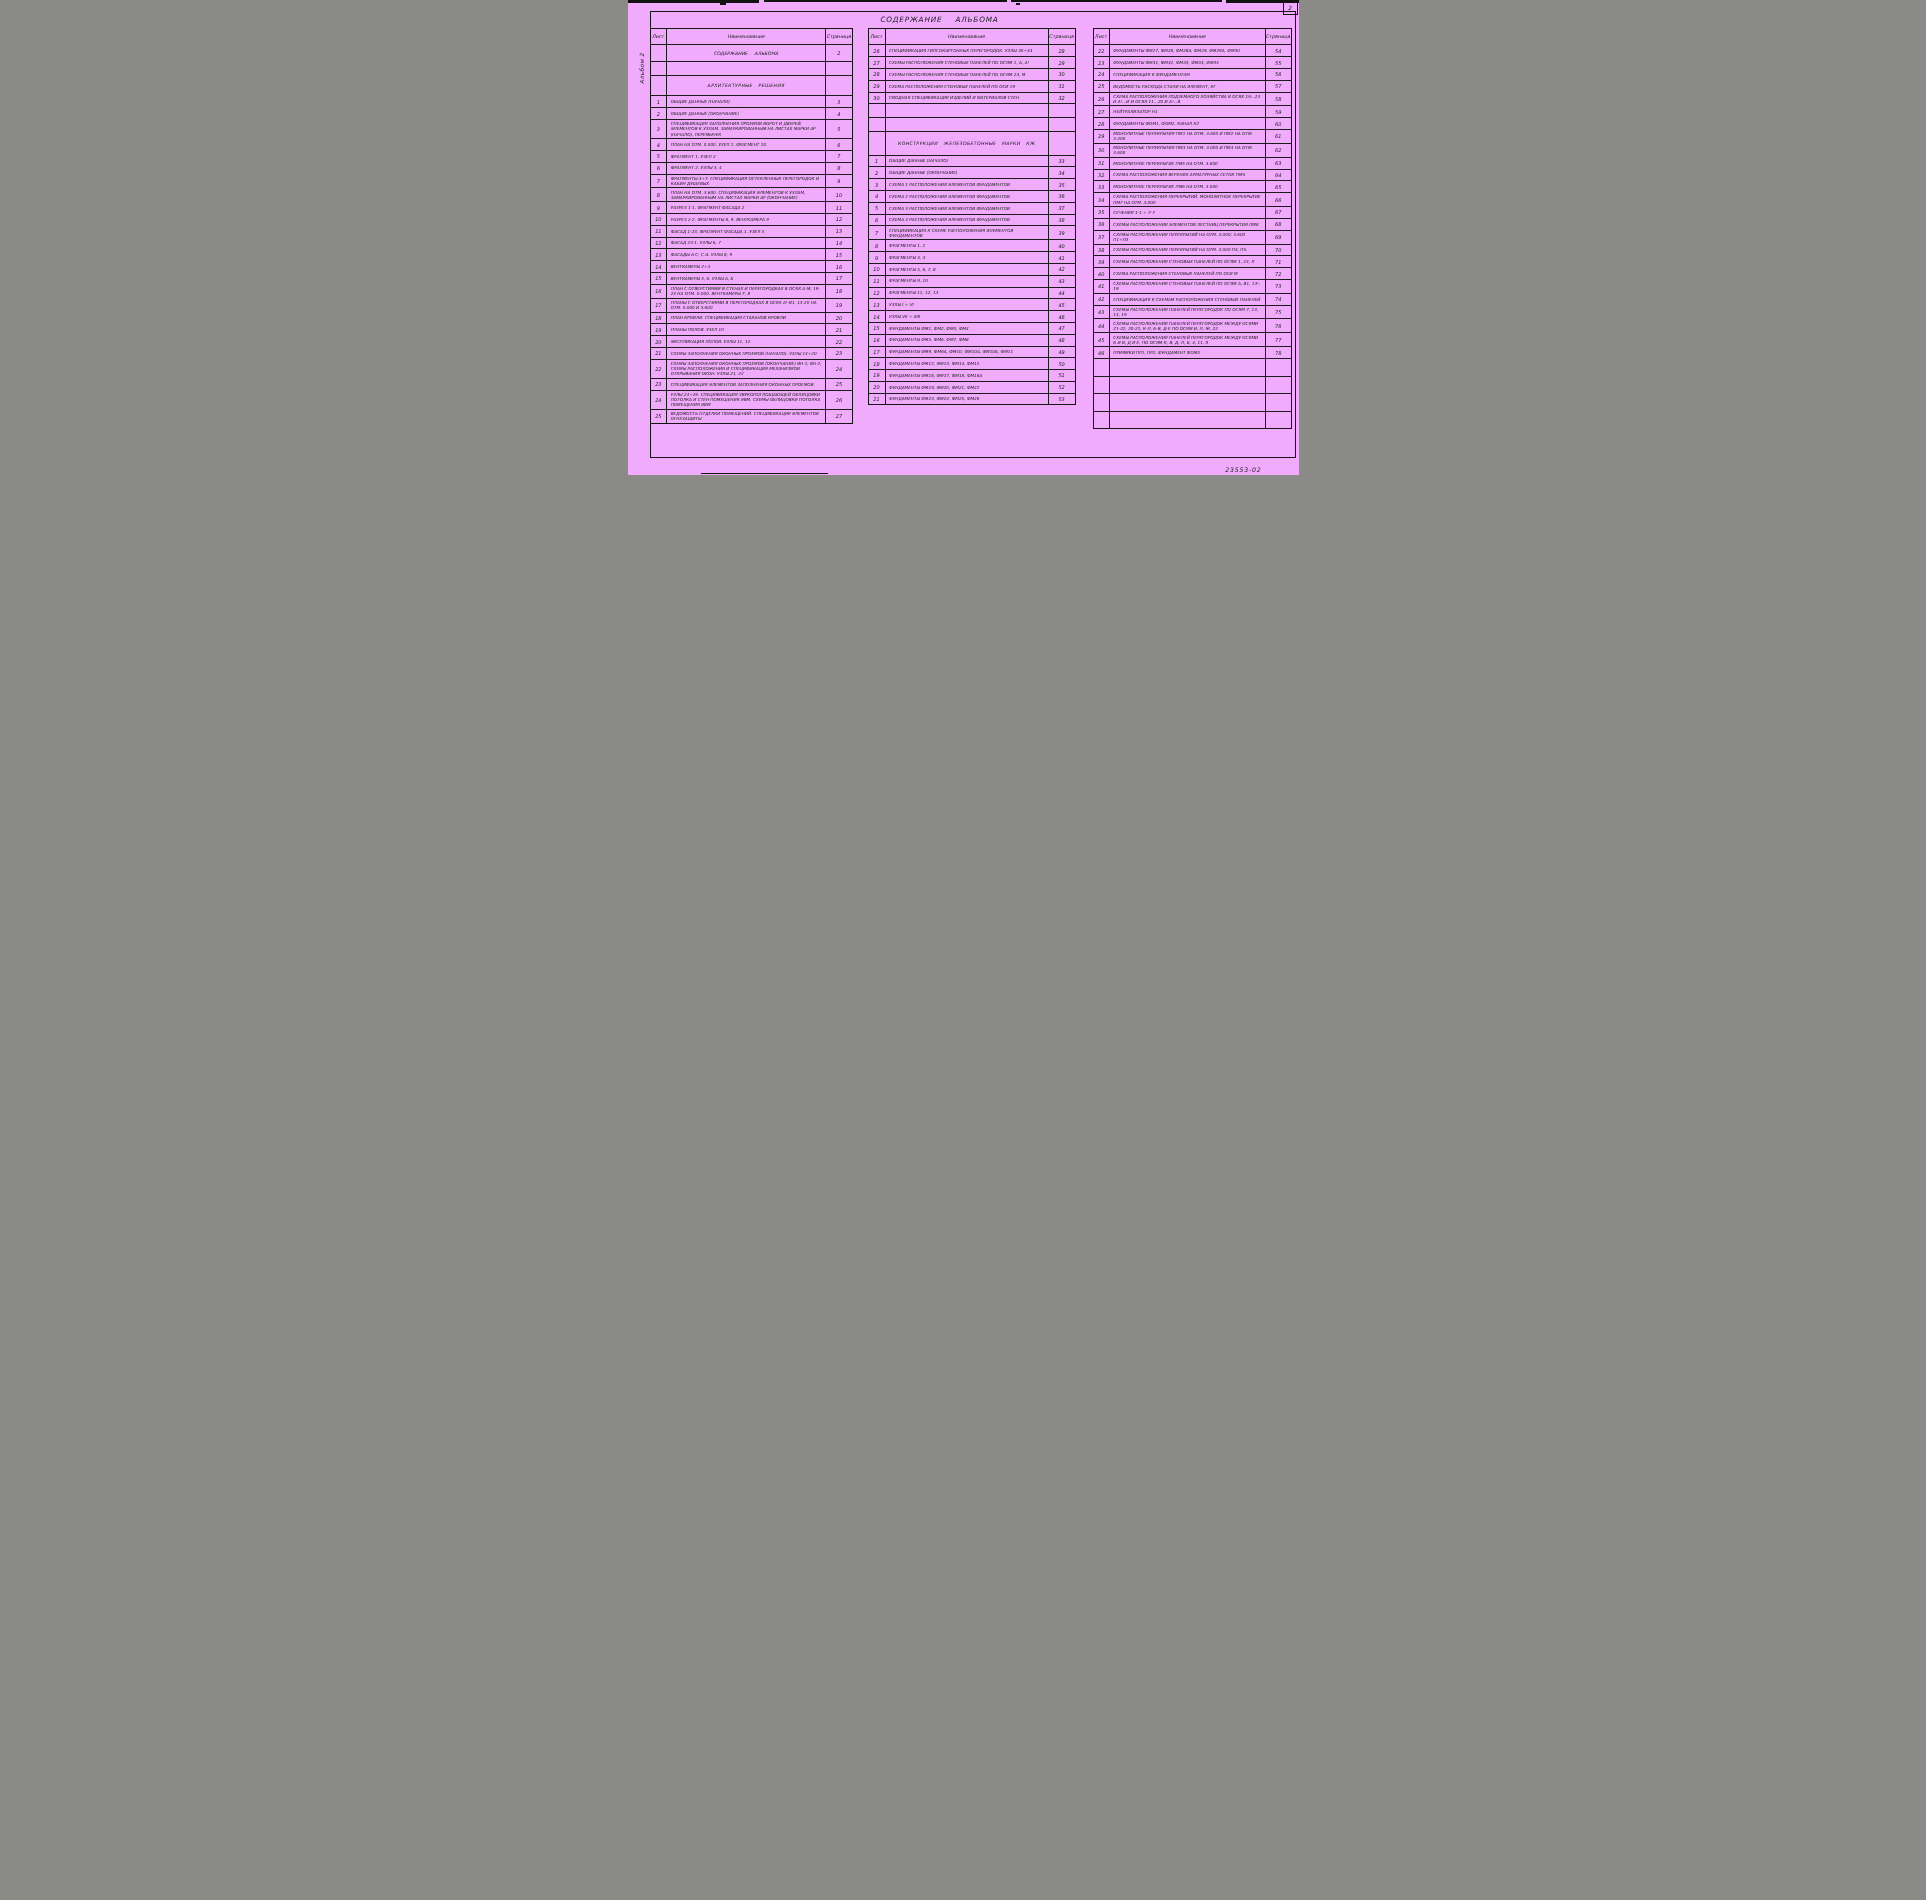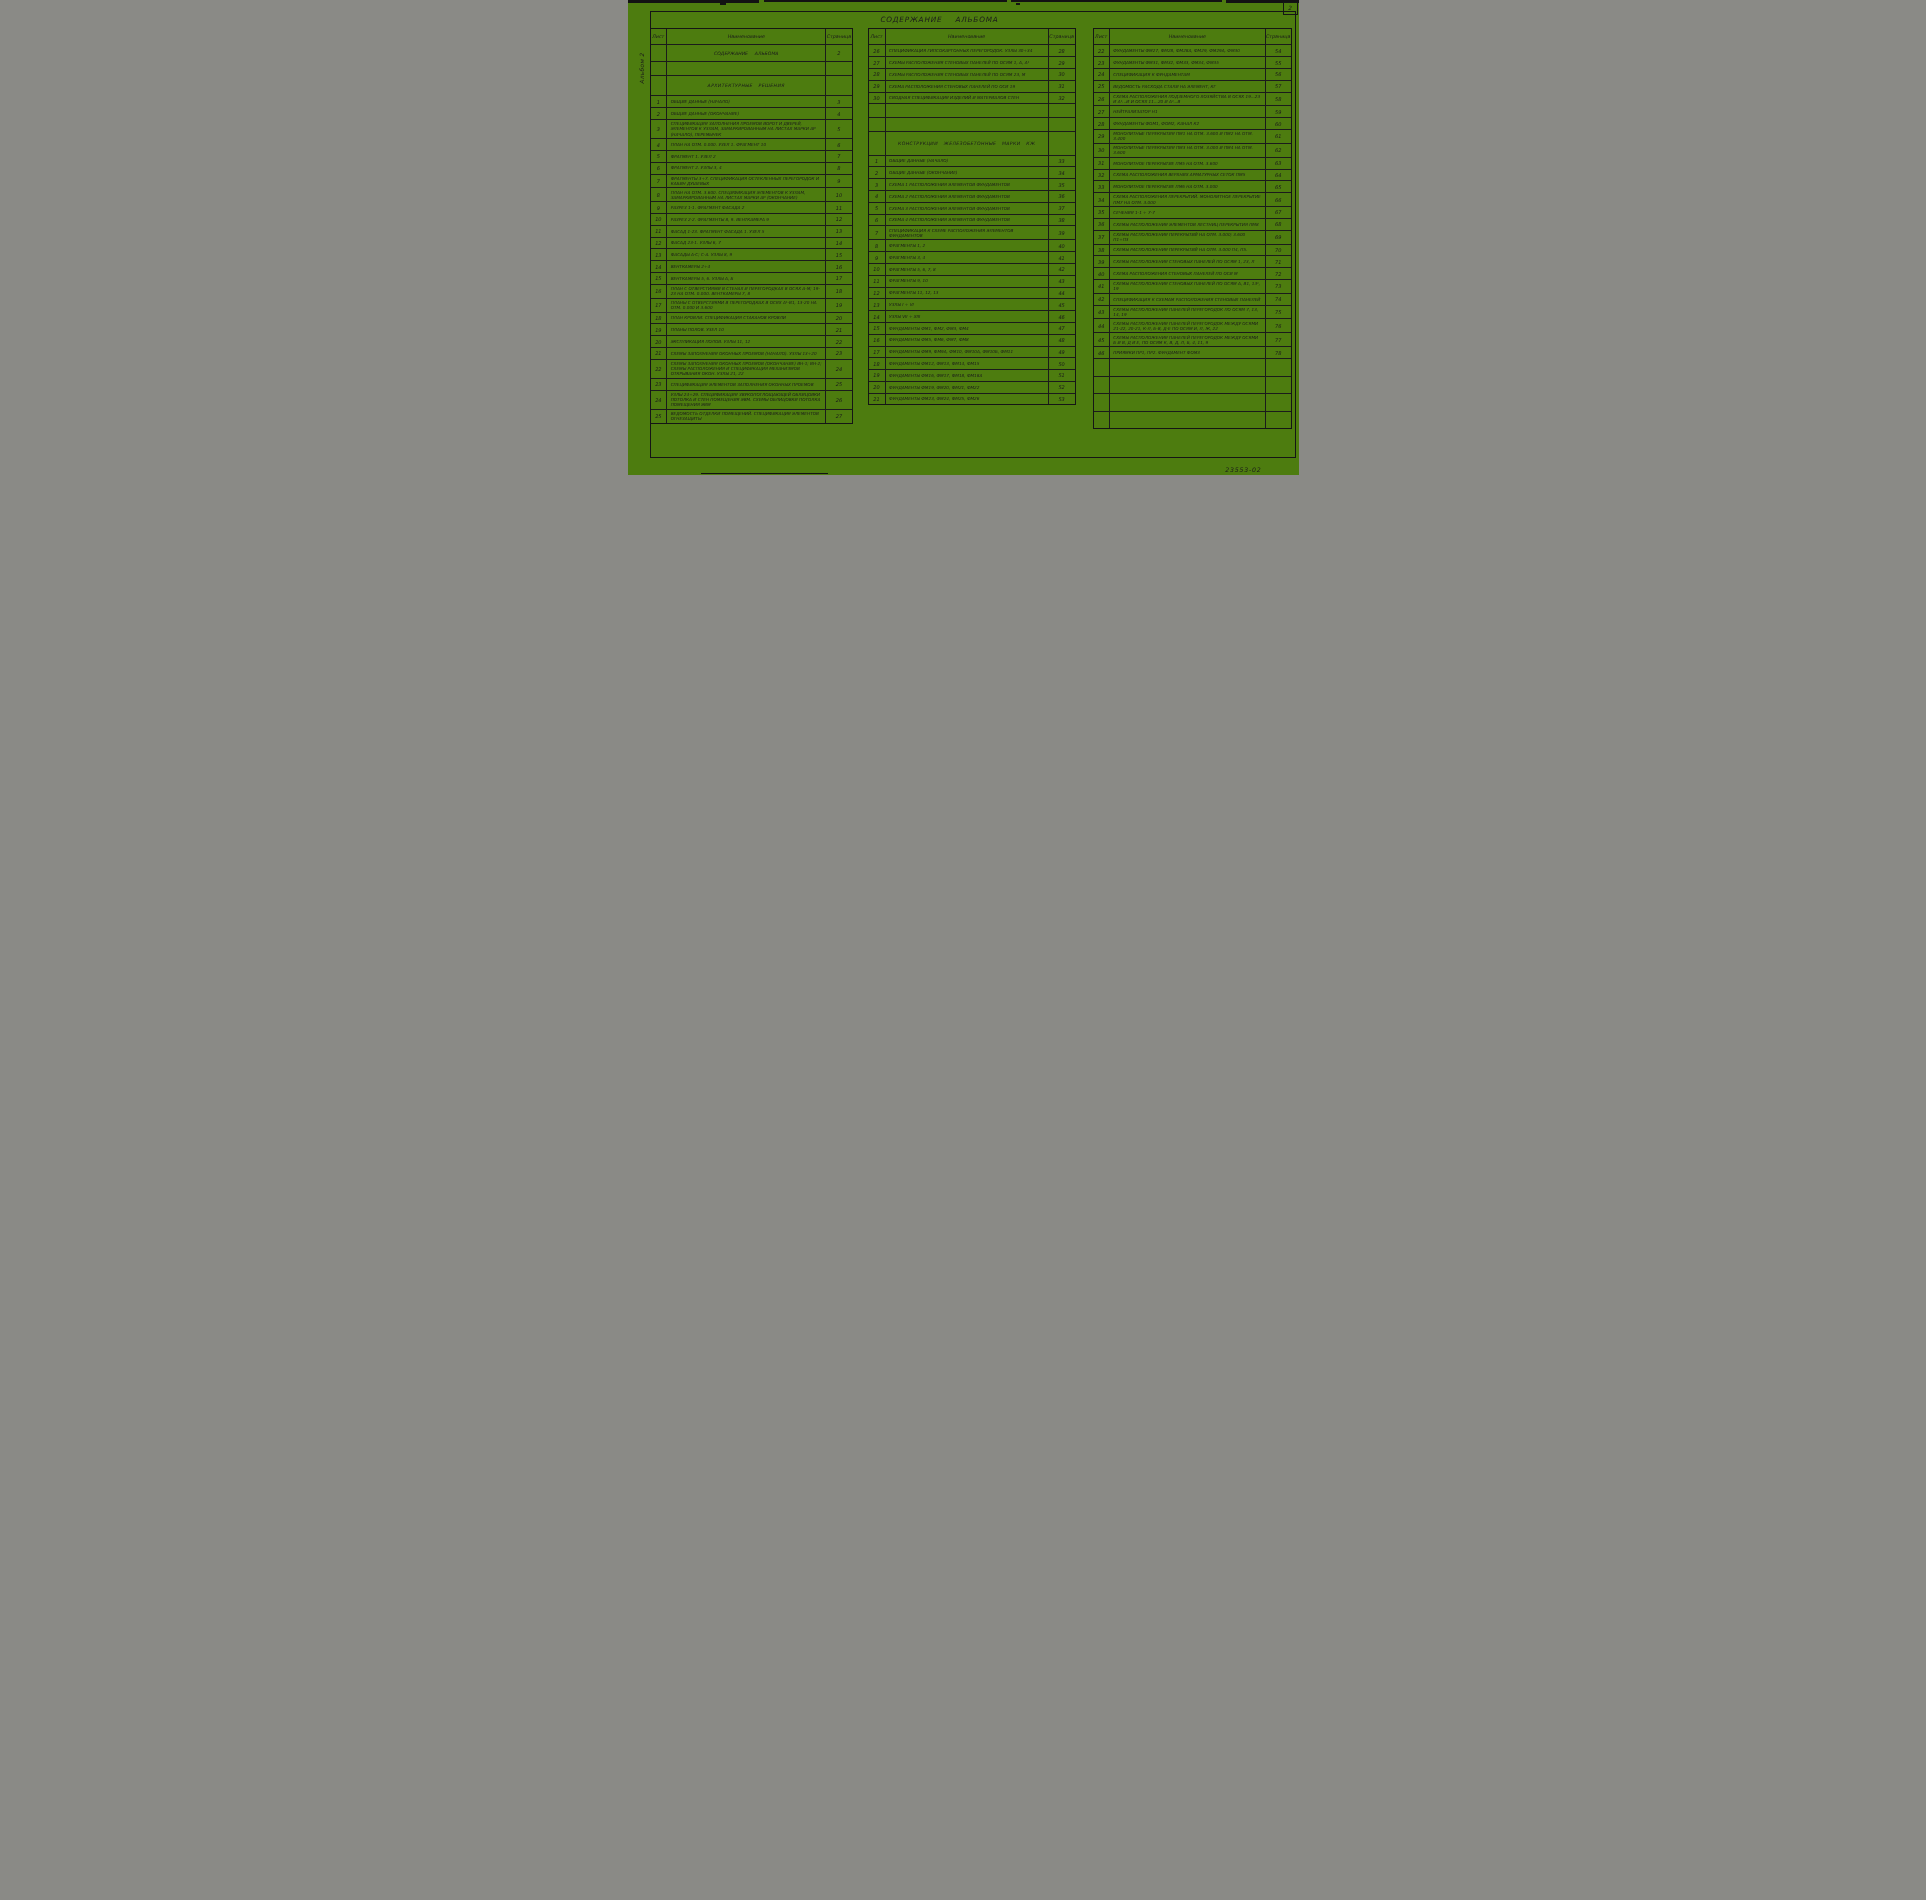--- a/index.html
+++ b/index.html
@@ -1,18 +1,18 @@
 <!DOCTYPE html>
 <html style="font-size:6.2px"><head>
 <meta charset="utf-8">
 <style>
   html,body { margin:0; padding:0; background:#8a8a86; }
   .page {
     position:relative; width:671px; height:475px; margin:0 auto;
-    background:#4d7c0f; color:#1b1b1b; overflow:hidden;
+    background:#f0abfc; color:#1b1b1b; overflow:hidden;
     font-family:"DejaVu Sans", sans-serif;
   }
   .scan-bar { position:absolute; top:0; height:2.7px; background:#121212; }
   .scan-tick { position:absolute; background:#121212; }
   .corner-box {
     position:absolute; top:2.3px; right:0.8px; width:13px; height:10.4px;
     border:0.8px solid #151515; display:flex; align-items:center; justify-content:center;
     font-style:italic; font-size:5.8px;
   }
   .frame {

